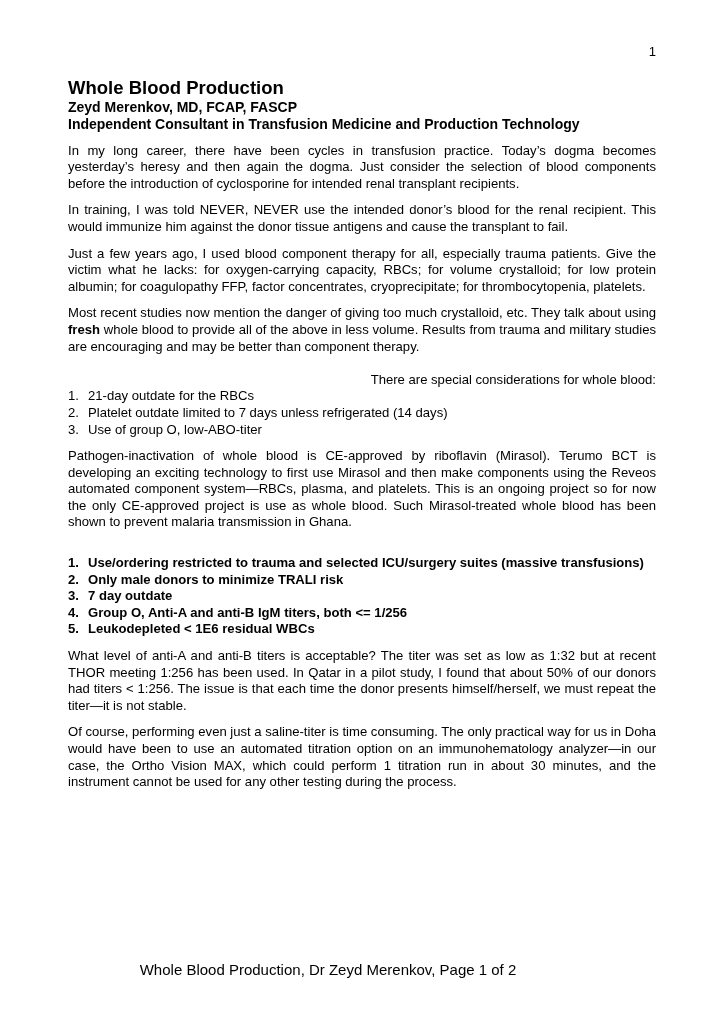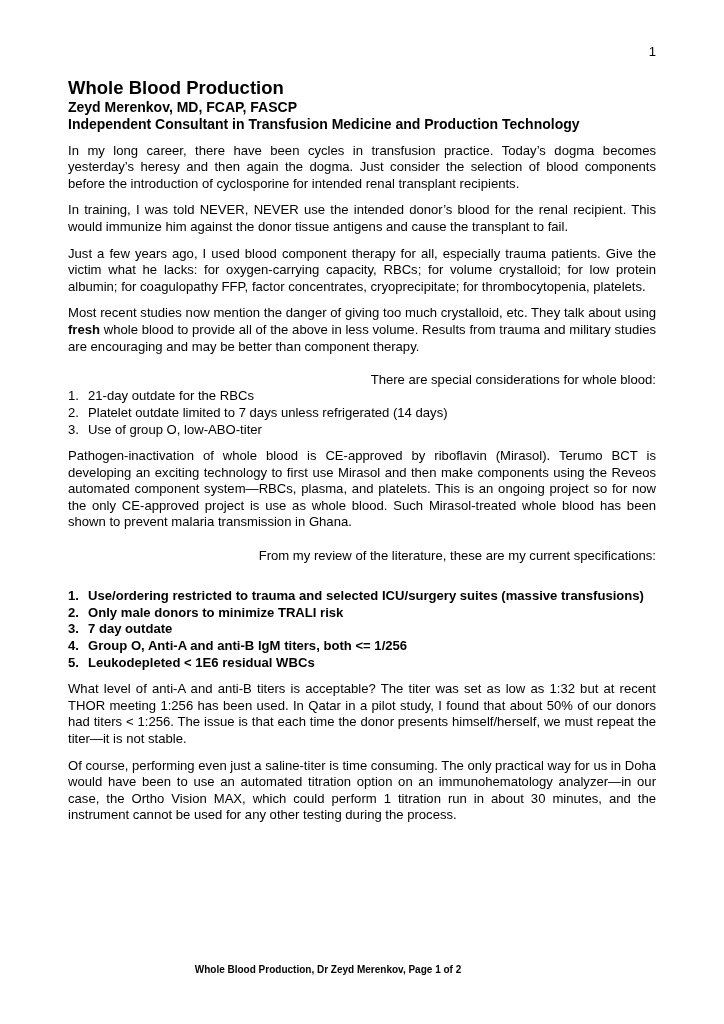--- a/index.html
+++ b/index.html
@@ -50,23 +50,22 @@
   .list-row .num { flex: 0 0 20px; width: 20px; }
   .list-row .txt { flex: 1; }
   .spec-list { margin-top: 24px; }
   .spec-list .list-row { font-weight: bold; }
   .page-footer {
     position: absolute;
     top: 962px;
     left: 0;
     width: 656px;
     text-align: center;
-    font-size: 10px;
+    font-size: 15px;
     line-height: 15px;
-    font-weight: bold;
   }
 </style>
 </head>
 <body>
 
 <div class="page">
   <div class="content">
 
     <div class="page-number">1</div>
 
@@ -95,21 +94,20 @@
         <span class="txt">Platelet outdate limited to 7 days unless refrigerated (14 days)</span>
       </div>
       <div class="list-row">
         <span class="num">3.</span>
         <span class="txt">Use of group O, low-ABO-titer</span>
       </div>
     </div>
 
     <p class="body-para">Pathogen-inactivation of whole blood is CE-approved by riboflavin (Mirasol).  Terumo BCT is developing an exciting technology to first use Mirasol and then make components using the Reveos automated component system—RBCs, plasma, and platelets.  This is an ongoing project so for now the only CE-approved project is use as whole blood.  Such Mirasol-treated whole blood has been shown to prevent malaria transmission in Ghana.</p>
 
-    <p class="heading-para">From my review of the literature, these are my current specifications:</p>
 
     <div class="list spec-list">
       <div class="list-row">
         <span class="num">1.</span>
         <span class="txt">Use/ordering restricted to trauma and selected ICU/surgery suites (massive transfusions)</span>
       </div>
       <div class="list-row">
         <span class="num">2.</span>
         <span class="txt">Only male donors to minimize TRALI risk</span>
       </div>

